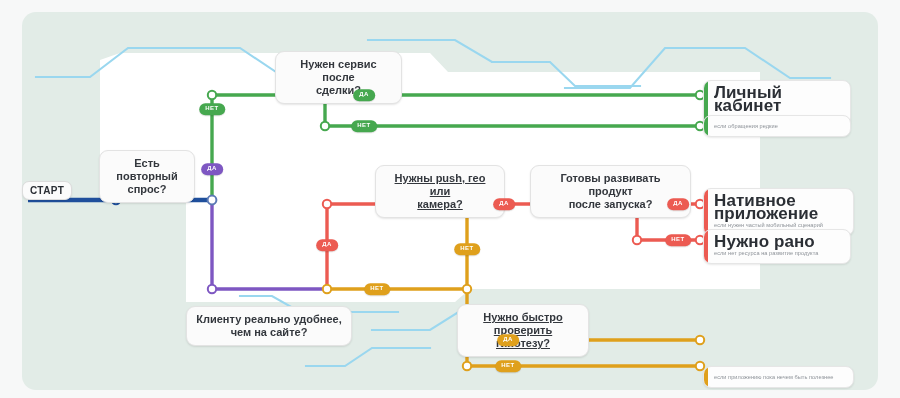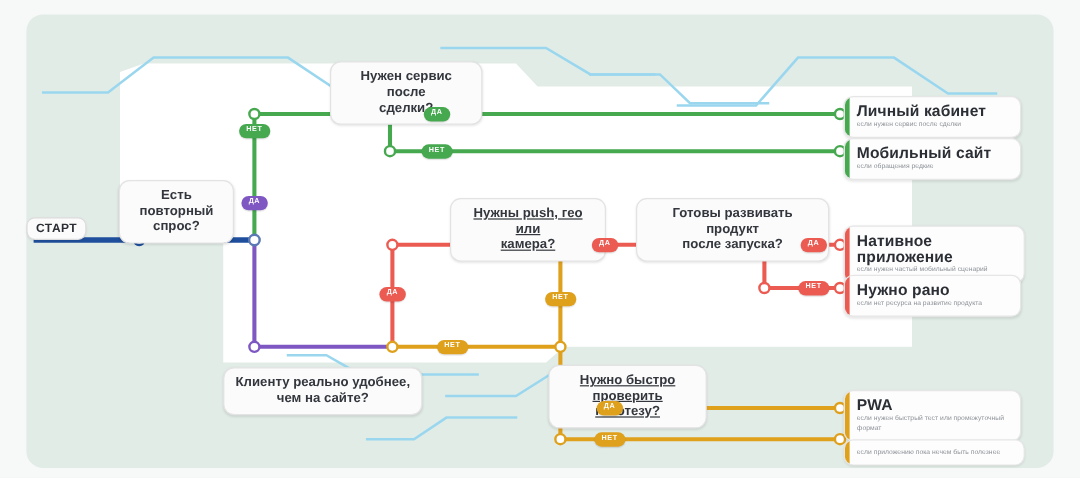--- a/index.html
+++ b/index.html
@@ -66,21 +66,21 @@
     box-shadow: 0 1px 2px rgba(0,0,0,.09);
     padding: 5px 9px 6px 10px;
     overflow: hidden;
   }
   .outcome .bar {
     position: absolute; left: 0; top: 0;
     width: 4px; height: 100%;
   }
   .outcome .otitle {
     font-weight: bold;
-    font-size: 13px;
+    font-size: 17px;
     line-height: 13px;
     color: #2b2f35;
     letter-spacing: .1px;
   }
   .outcome .osub {
     font-size: 5.6px;
     line-height: 8px;
     color: #8d9298;
     margin-top: 1px;
     letter-spacing: .05px;
@@ -193,41 +193,35 @@
 проверить гипотезу?</div>
 
   <div class="outcome" style="left:703px; top:80px; width:148px;">
     <div class="bar" style="background:#46a84f"></div>
     <div class="otitle">Личный кабинет</div>
     <div class="osub">если нужен сервис после сделки</div>
   </div>
 
   <div class="outcome" style="left:703px; top:115px; width:148px;">
     <div class="bar" style="background:#46a84f"></div>
-    <div class="otitle">Мобильный сайт</div>
     <div class="osub">если обращения редкие</div>
   </div>
 
   <div class="outcome" style="left:703px; top:188px; width:151px;">
     <div class="bar" style="background:#ec5b52"></div>
     <div class="otitle">Нативное приложение</div>
     <div class="osub">если нужен частый мобильный сценарий</div>
   </div>
 
   <div class="outcome" style="left:703px; top:229px; width:148px;">
     <div class="bar" style="background:#ec5b52"></div>
     <div class="otitle">Нужно рано</div>
     <div class="osub">если нет ресурса на развитие продукта</div>
   </div>
 
-  <div class="outcome" style="left:703px; top:325px; width:148px;">
-    <div class="bar" style="background:#dfa01c"></div>
-    <div class="otitle">PWA</div>
-    <div class="osub">если нужен быстрый тест или промежуточный формат</div>
-  </div>
 
   <div class="outcome" style="left:703px; top:366px; width:151px;">
     <div class="bar" style="background:#dfa01c"></div>
     <div class="osub">если приложению пока нечем быть полезнее</div>
   </div>
 
   <div class="pill" style="left:212px; top:109px; background:#46a84f;">НЕТ</div>
   <div class="pill" style="left:212px; top:169px; background:#7e57c2;">ДА</div>
   <div class="pill" style="left:364px; top:95px; background:#46a84f;">ДА</div>
   <div class="pill" style="left:364px; top:126px; background:#46a84f;">НЕТ</div>

